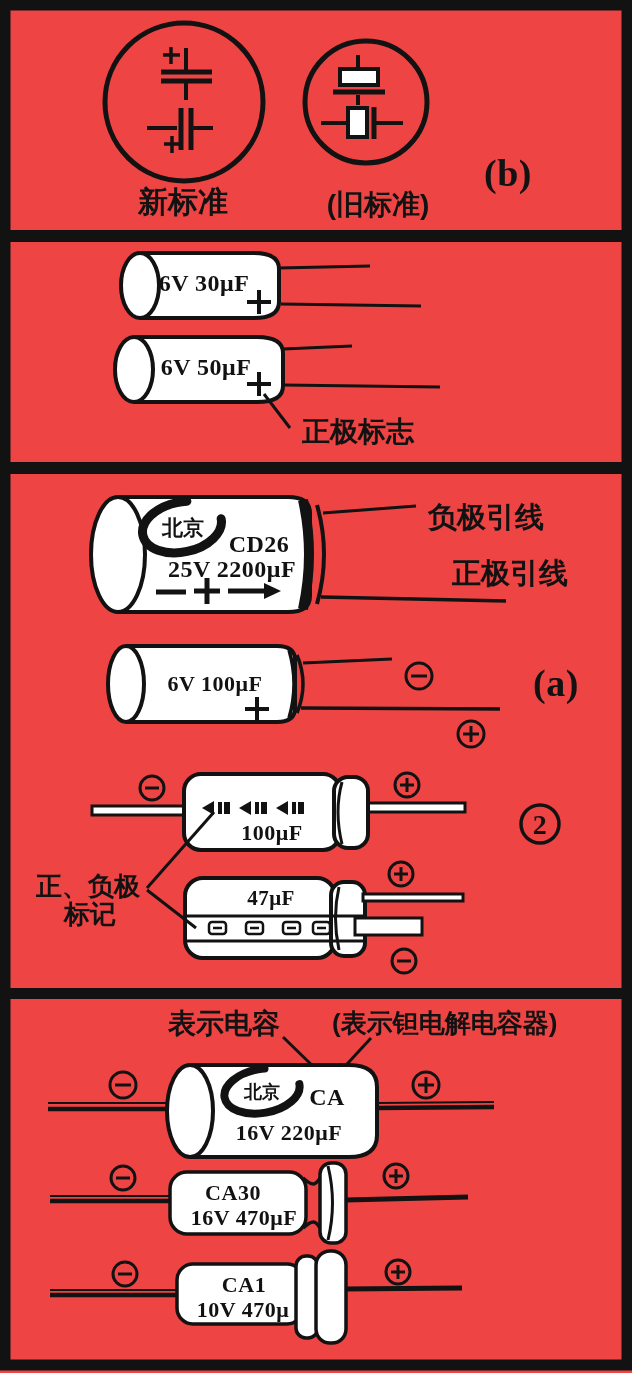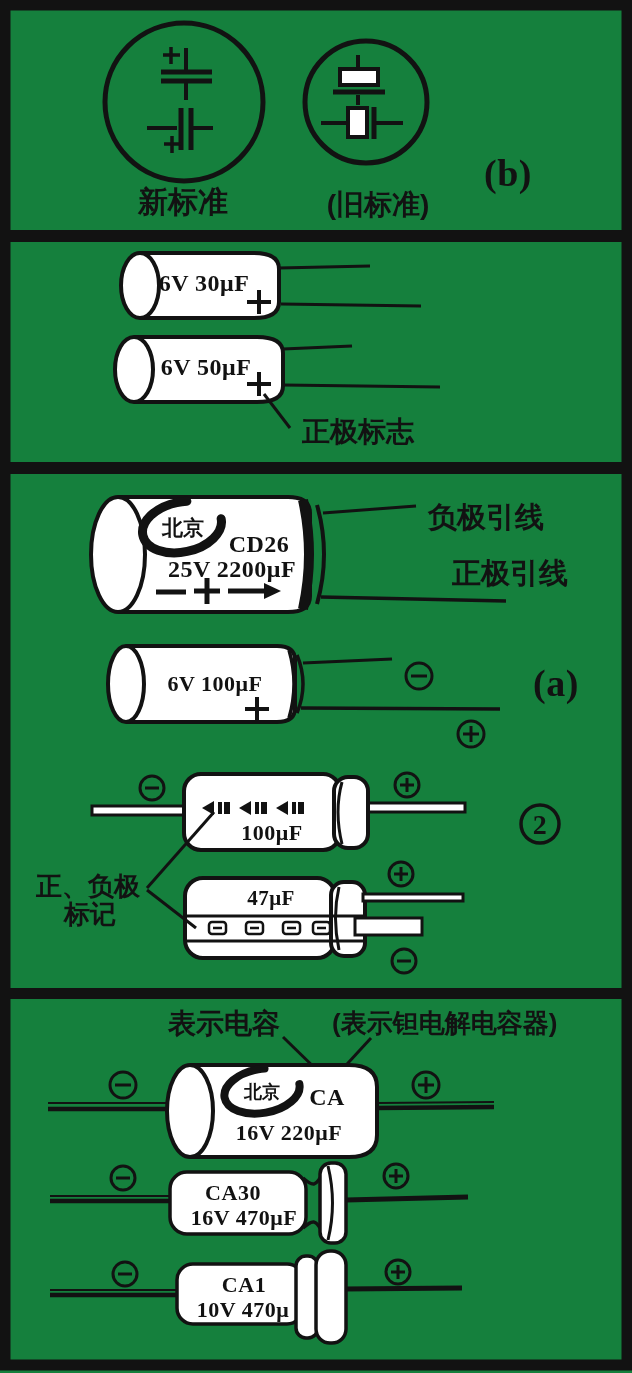--- a/index.html
+++ b/index.html
@@ -1,16 +1,16 @@
 <!DOCTYPE html>
 <html><head>
 <meta charset="utf-8">
 <style>
   html,body{margin:0;padding:0;background:#ffffff;}
-  #stage{position:relative;width:632px;height:1373px;background:#15803d;overflow:hidden;}
+  #stage{position:relative;width:632px;height:1373px;background:#ef4444;overflow:hidden;}
   svg{position:absolute;left:0;top:0;}
   text{fill:#121212;}
   .cn{font-family:"Liberation Sans","DejaVu Sans",sans-serif;font-weight:bold;}
   .val{font-family:"Liberation Serif","DejaVu Serif",serif;font-weight:bold;letter-spacing:0.5px;}
   .ink{stroke:#121212;fill:none;}
   .paper{fill:#ffffff;stroke:#121212;}
 </style>
 </head>
 <body>
 

